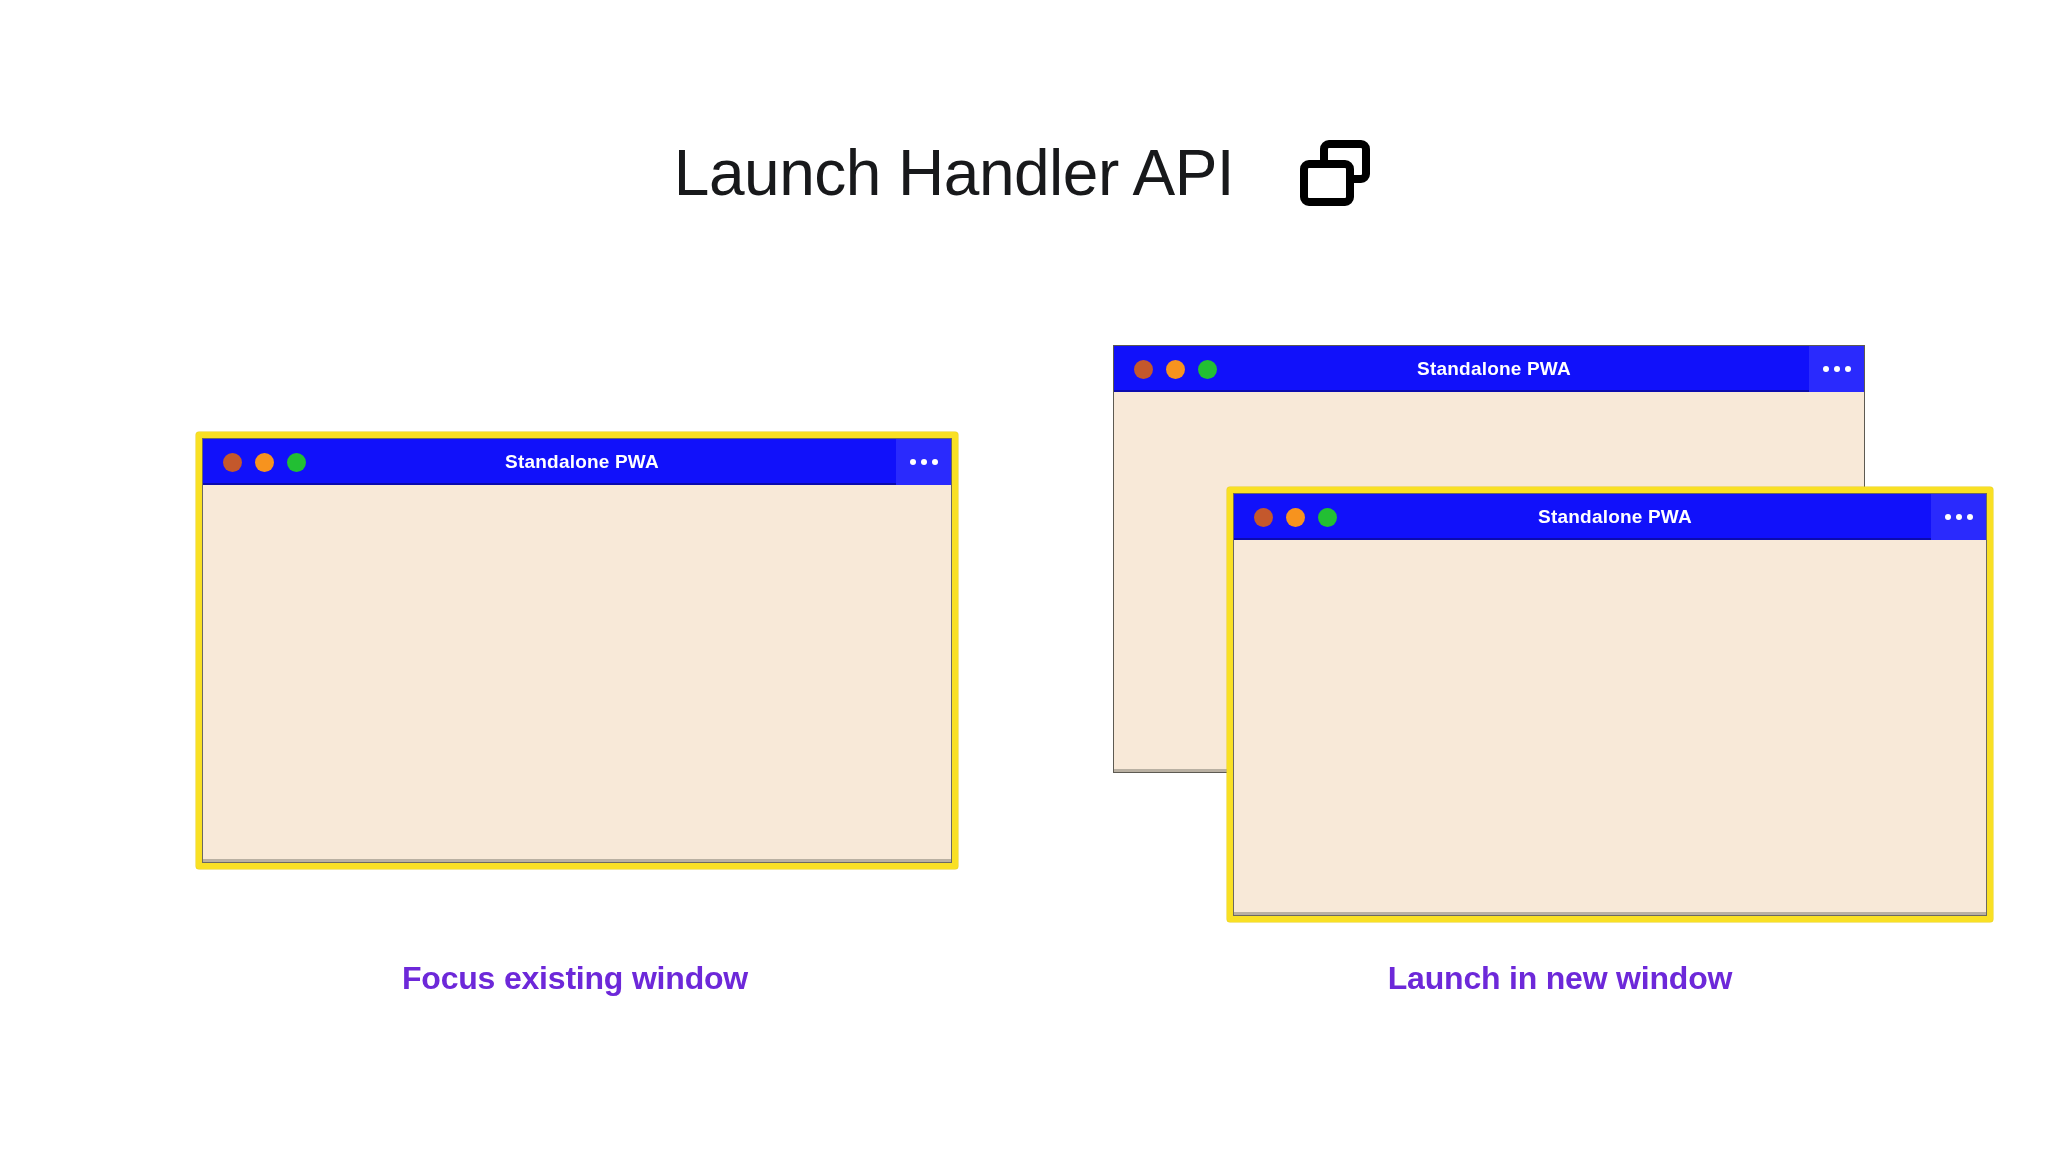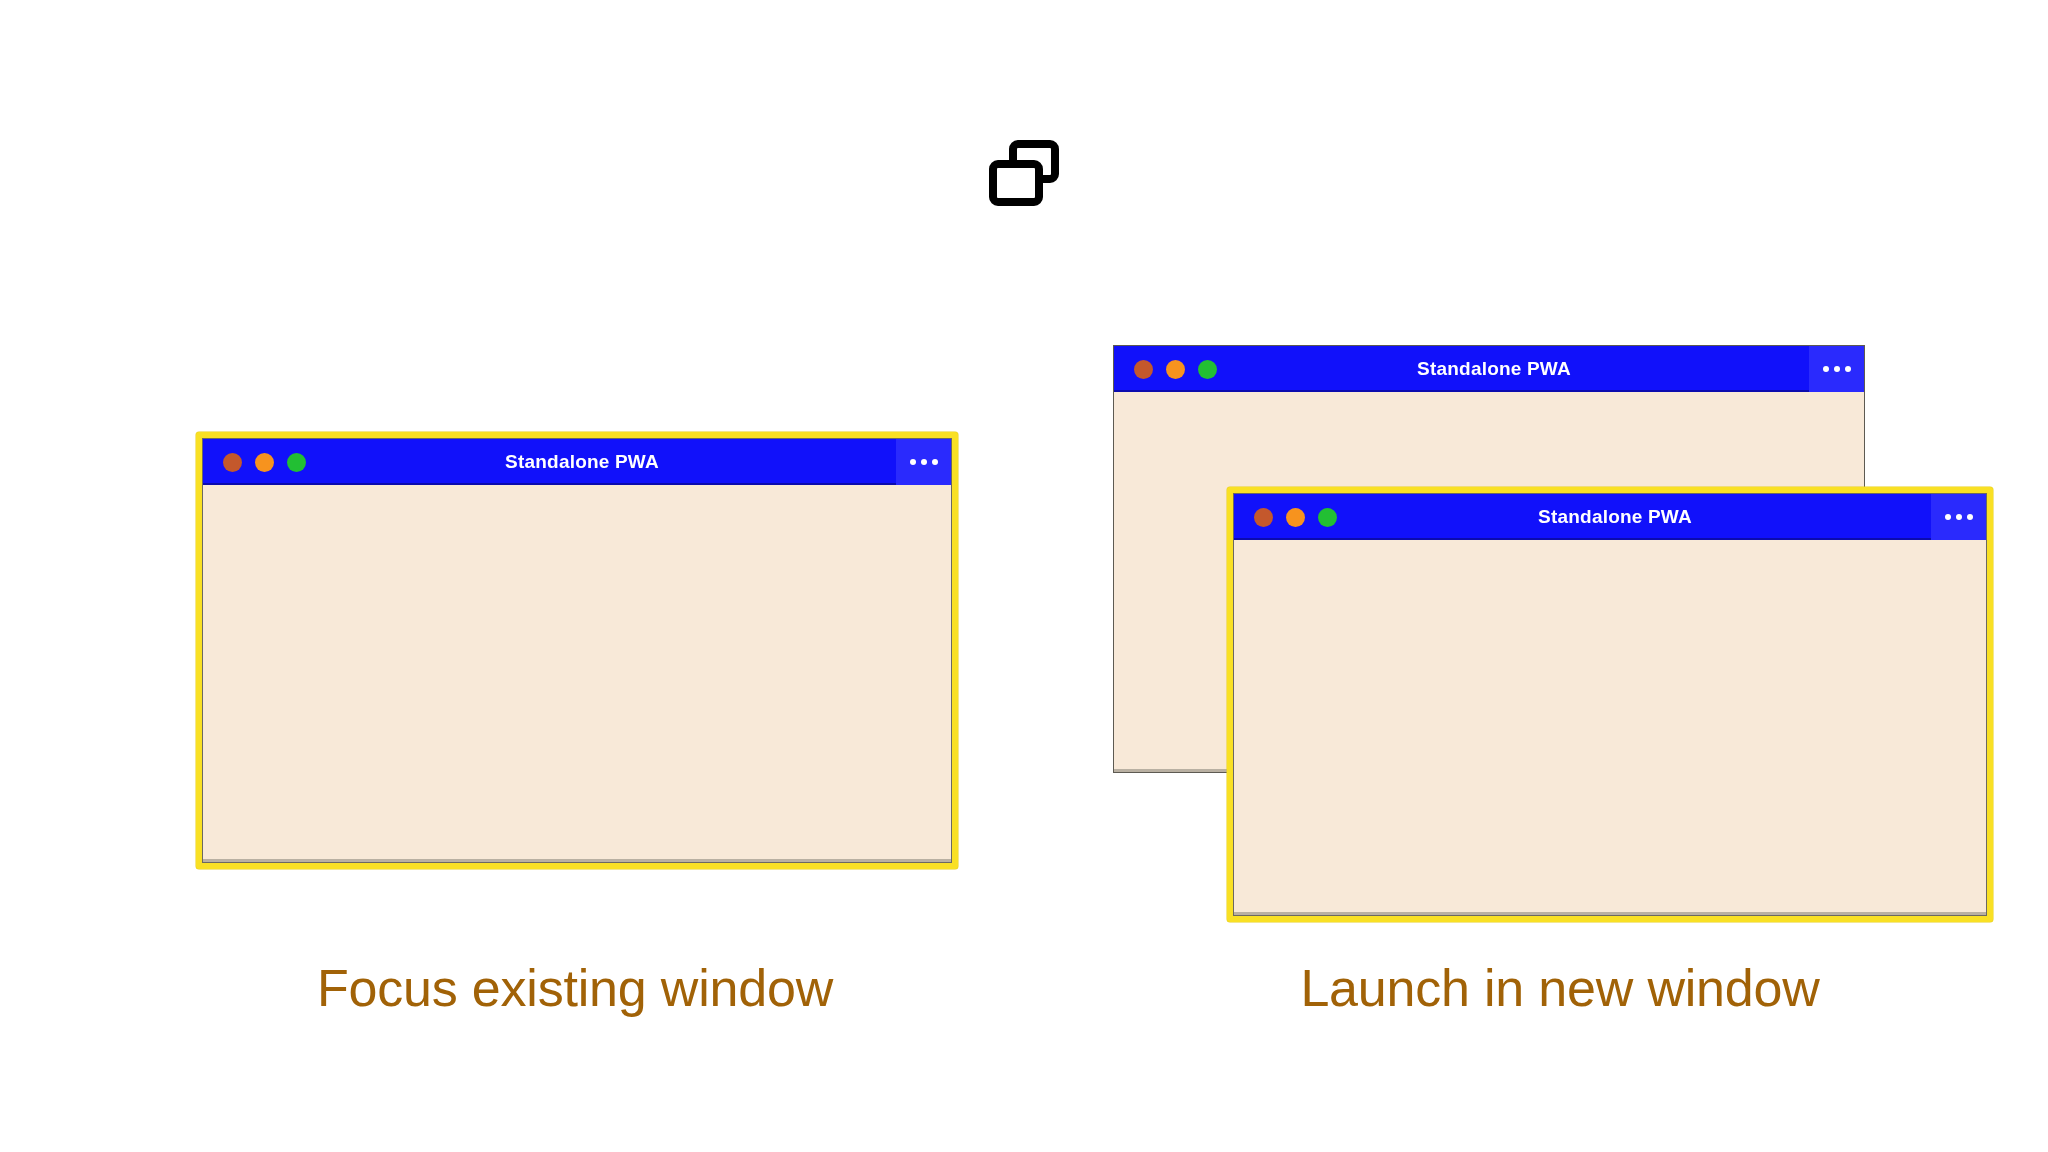--- a/index.html
+++ b/index.html
@@ -169,34 +169,35 @@
   }
   #win-front .titlebar { height: 46px; padding-left: 20px; }
   #win-front .dot { width: 19px; height: 19px; margin-right: 13px; }
   #win-front .titlebar-title { font-size: 19px; line-height: 46px; }
   #win-front .menu-button { width: 55px; }
   #win-front .menu-button .mdot { width: 6px; height: 6px; }
 
   
   .caption {
     position: absolute;
-    font-size: 52px;
-    font-weight: 400;
-    color: #a16207;
+    font-size: 32px;
+    font-weight: 700;
+    color: #6d28d9;
     white-space: nowrap;
     letter-spacing: -0.2px;
     line-height: 1;
   }
   #caption-left  { left: 0;     top: 962px; width: 1150px; text-align: center; }
   #caption-right { left: 1060px; top: 962px; width: 1000px; text-align: center; }
 </style>
 </head>
 <body>
 
 <div class="header">
+  <div class="page-title">Launch Handler API</div>
   <span class="header-icon">
     <svg viewBox="0 0 78 78" xmlns="http://www.w3.org/2000/svg" aria-hidden="true">
       <rect x="28" y="10" width="42" height="35" rx="5" ry="5" fill="none" stroke="#000000" stroke-width="8"></rect>
       <rect x="8" y="30" width="46" height="38" rx="5" ry="5" fill="#ffffff" stroke="#000000" stroke-width="8"></rect>
     </svg>
   </span>
 </div>
 
 <div class="window highlighted" id="win-left">
   <div class="window-frame">

